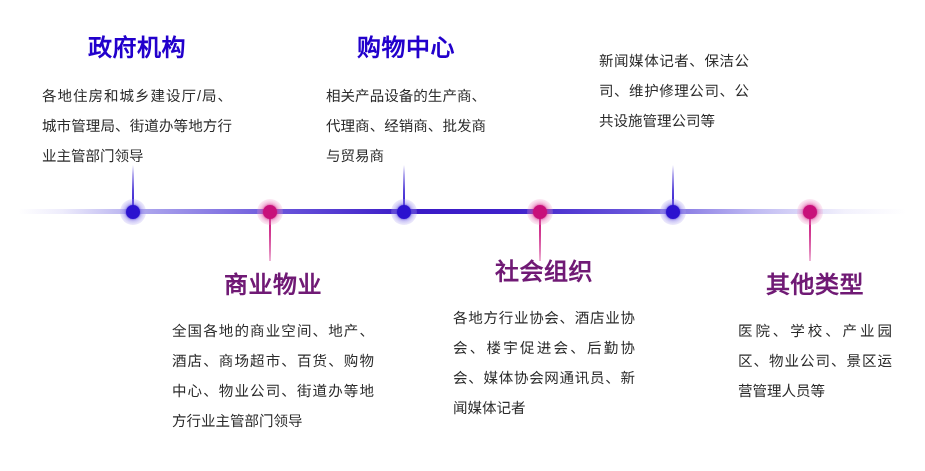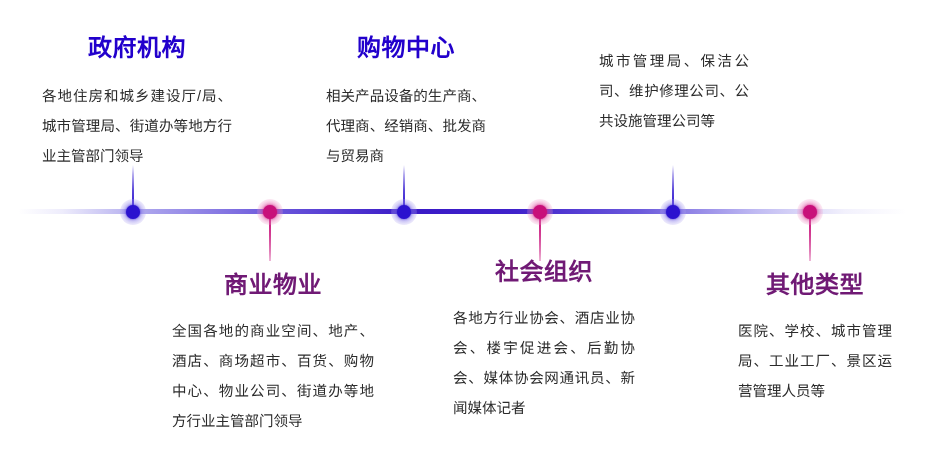--- a/index.html
+++ b/index.html
@@ -197,31 +197,31 @@
     <div class="heading blue">政府机构</div>
     <div class="body">各地住房和城乡建设厅/局、城市管理局、街道办等地方行业主管部门领导</div>
   </div>
 
   <div class="block top" style="left:310px; top:28px; width:192px;">
     <div class="heading blue">购物中心</div>
     <div class="body">相关产品设备的生产商、代理商、经销商、批发商与贸易商</div>
   </div>
 
   <div class="block top" style="left:583px; top:28px; width:182px;">
-    <div class="body">城市管理局、保洁公司、维护修理公司、公共设施管理公司等</div>
+    <div class="body">新闻媒体记者、保洁公司、维护修理公司、公共设施管理公司等</div>
   </div>
 
   <div class="block bottom" style="left:156px; top:265px; width:234px;">
     <div class="heading pink">商业物业</div>
     <div class="body">全国各地的商业空间、地产、酒店、商场超市、百货、购物中心、物业公司、街道办等地方行业主管部门领导</div>
   </div>
 
   <div class="block bottom" style="left:437px; top:252px; width:214px;">
     <div class="heading pink">社会组织</div>
     <div class="body">各地方行业协会、酒店业协会、楼宇促进会、后勤协会、媒体协会网通讯员、新闻媒体记者</div>
   </div>
 
   <div class="block bottom" style="left:722px; top:265px; width:186px;">
     <div class="heading pink">其他类型</div>
-    <div class="body">医院、学校、城市管理局、工业工厂、景区运营管理人员等</div>
+    <div class="body">医院、学校、产业园区、物业公司、景区运营管理人员等</div>
   </div>
 
 </div>
 
 </body></html>

